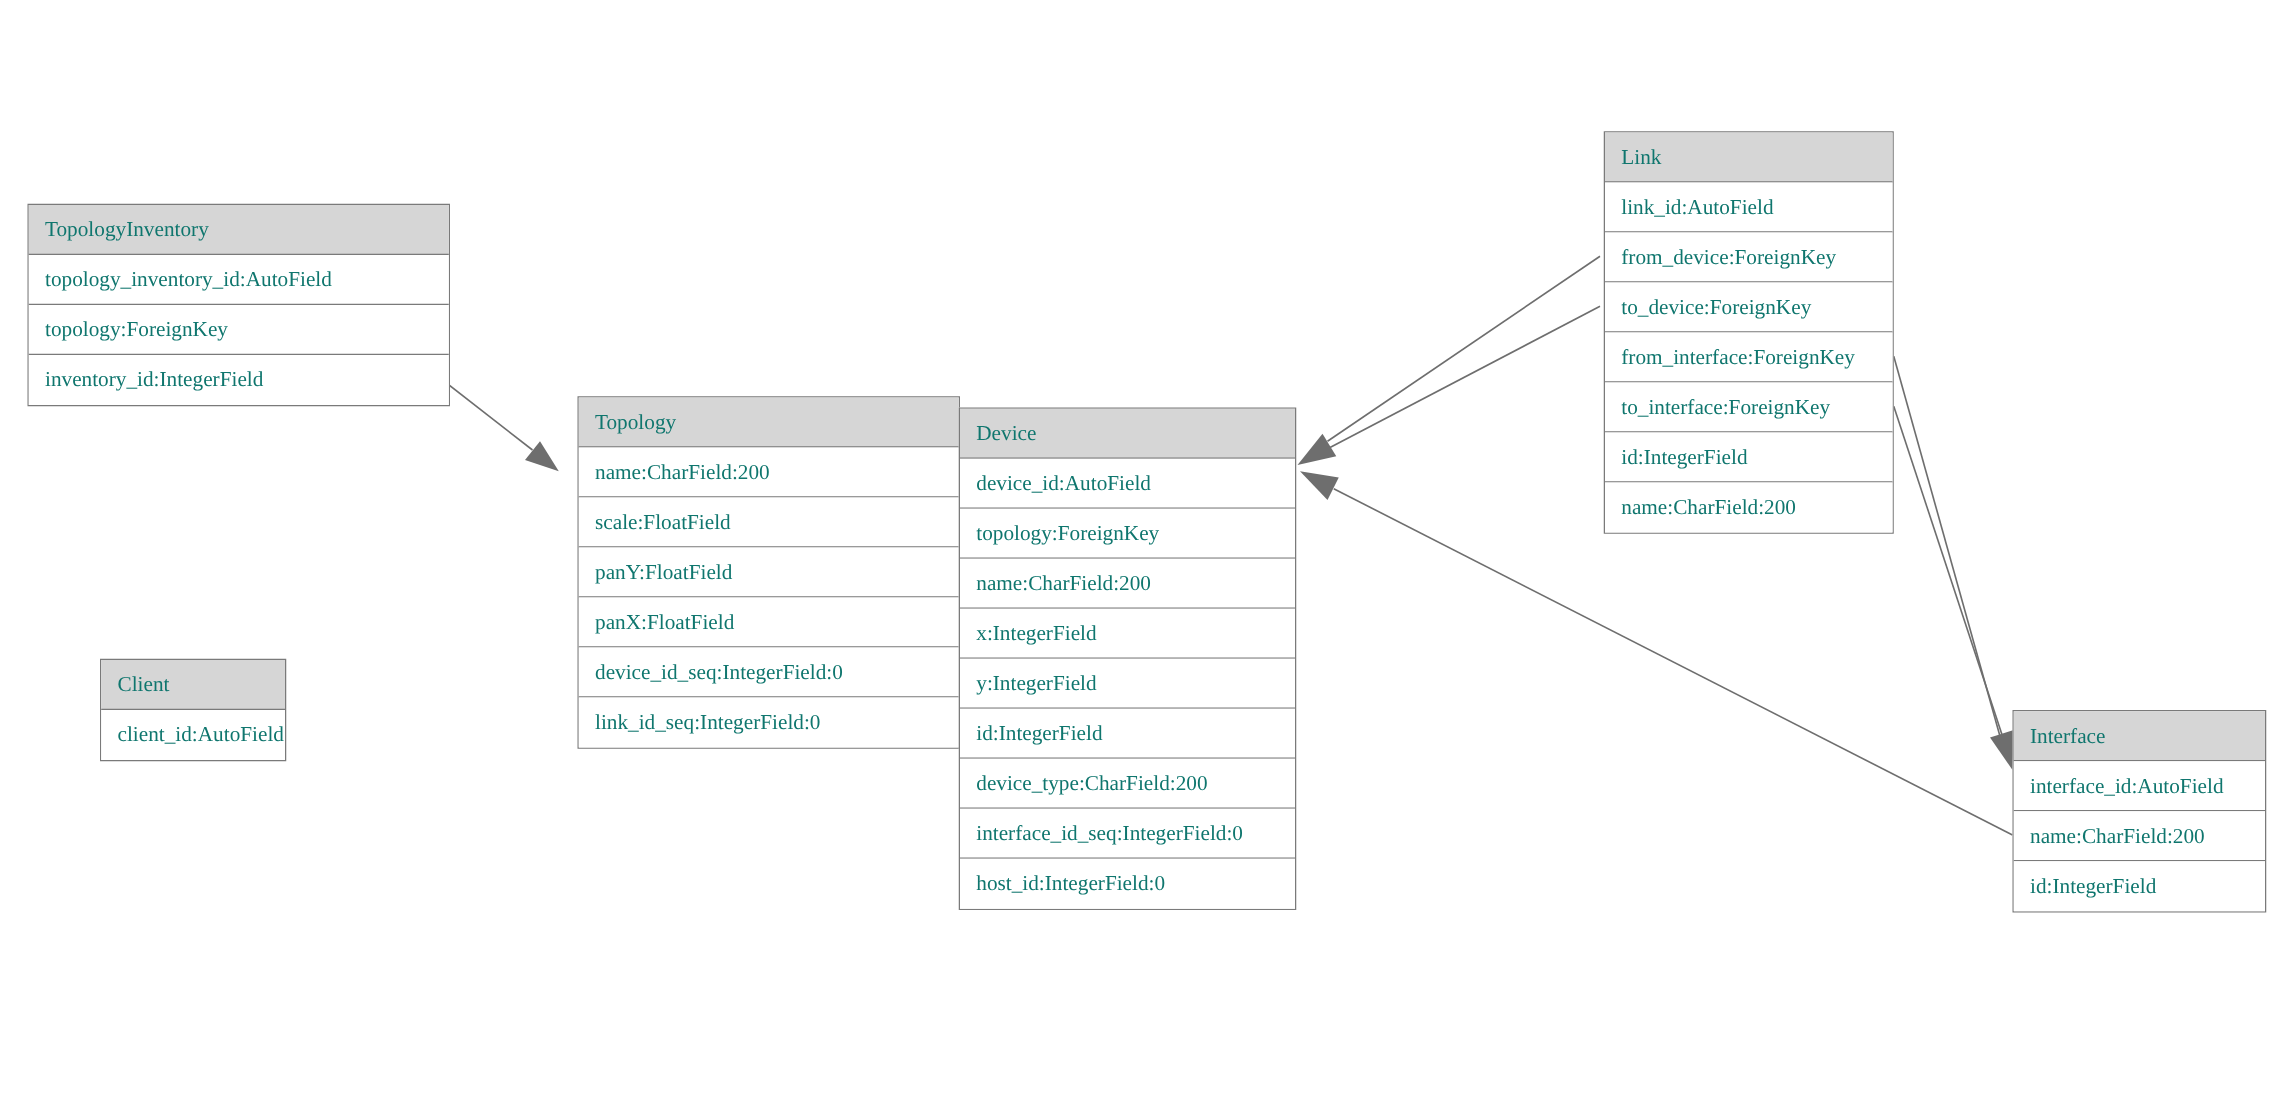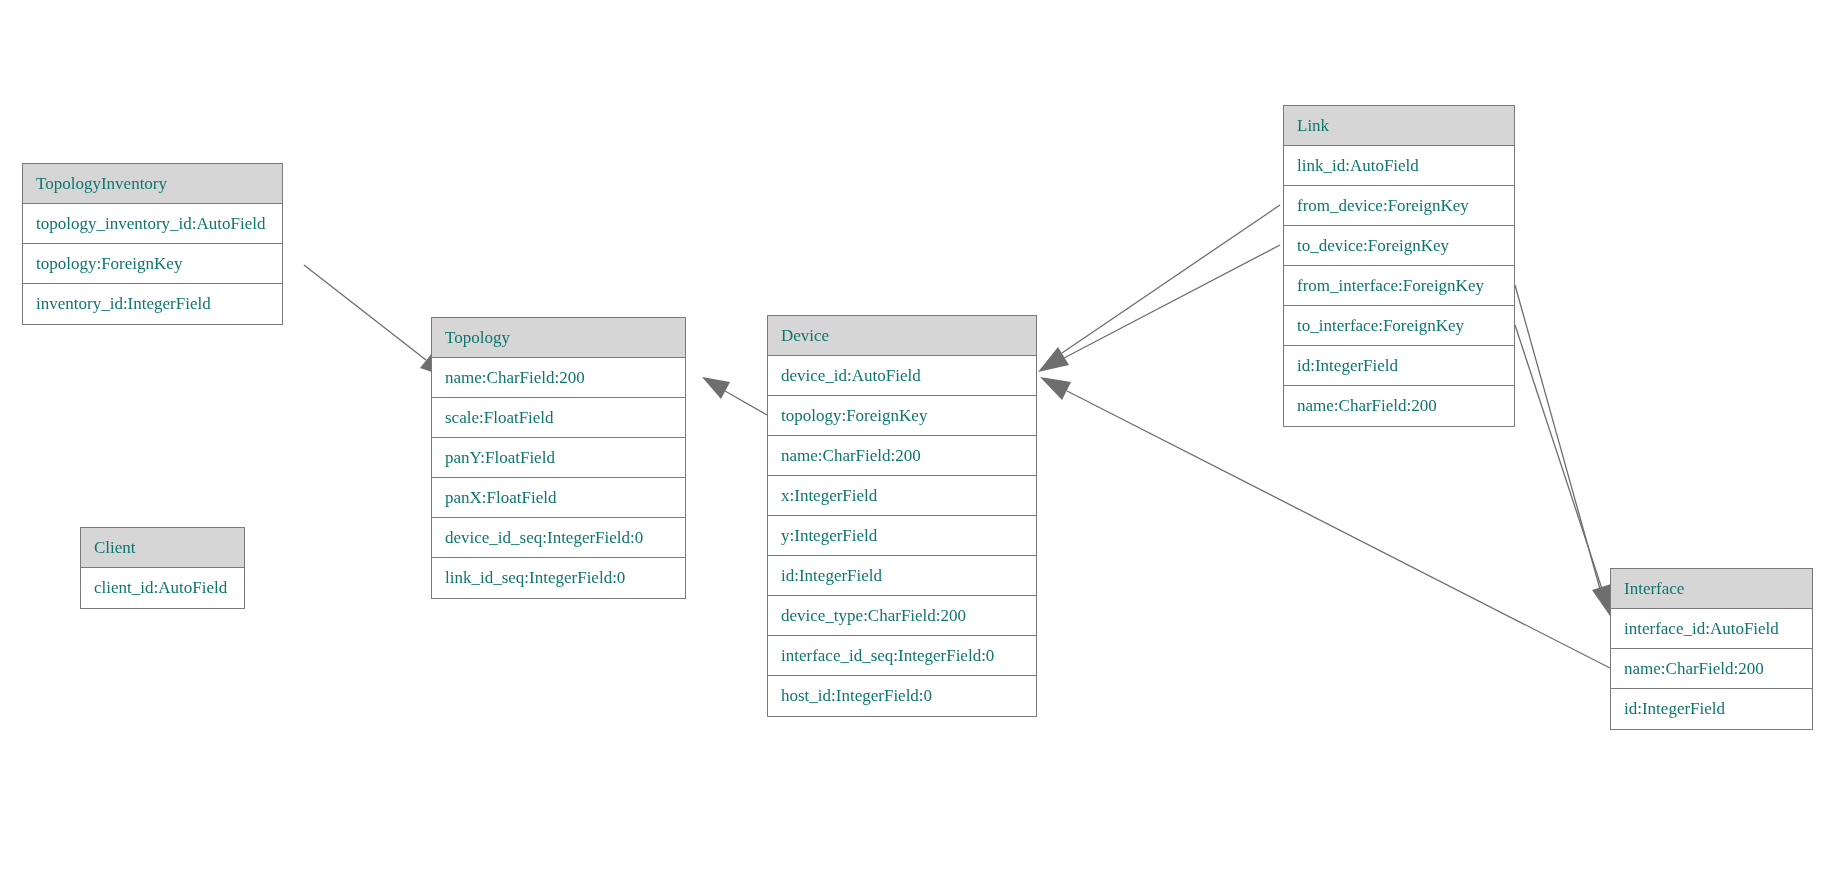--- a/index.html
+++ b/index.html
@@ -40,24 +40,24 @@
     line-height: 39px;
     border-bottom: 1px solid #7a7a7a;
     padding-left: 13px;
     background: #ffffff;
     white-space: nowrap;
     overflow: hidden;
   }
   .entity-row:last-child { border-bottom: none; }
 
   
-  #e-topology-inventory { left: 22px;   top: 163px; width: 261px; }
-  #e-topology           { left: 431px;  top: 317px; width: 255px; }
-  #e-client             { left: 80px;   top: 527px; width: 165px; }
-  #e-device             { left: 767px;  top: 315px; width: 270px; }
+  #e-topology-inventory { left: 22px;   top: 163px; width: 338px; }
+  #e-topology           { left: 462px;  top: 317px; width: 306px; }
+  #e-client             { left: 80px;   top: 527px; width: 149px; }
+  #e-device             { left: 767px;  top: 326px; width: 270px; }
   #e-link               { left: 1283px; top: 105px; width: 232px; }
   #e-interface          { left: 1610px; top: 568px; width: 203px; }
 </style>
 </head>
 <body>
 
 <div id="canvas">
 
   <svg id="edges" viewBox="0 0 1824 874" xmlns="http://www.w3.org/2000/svg">
 

